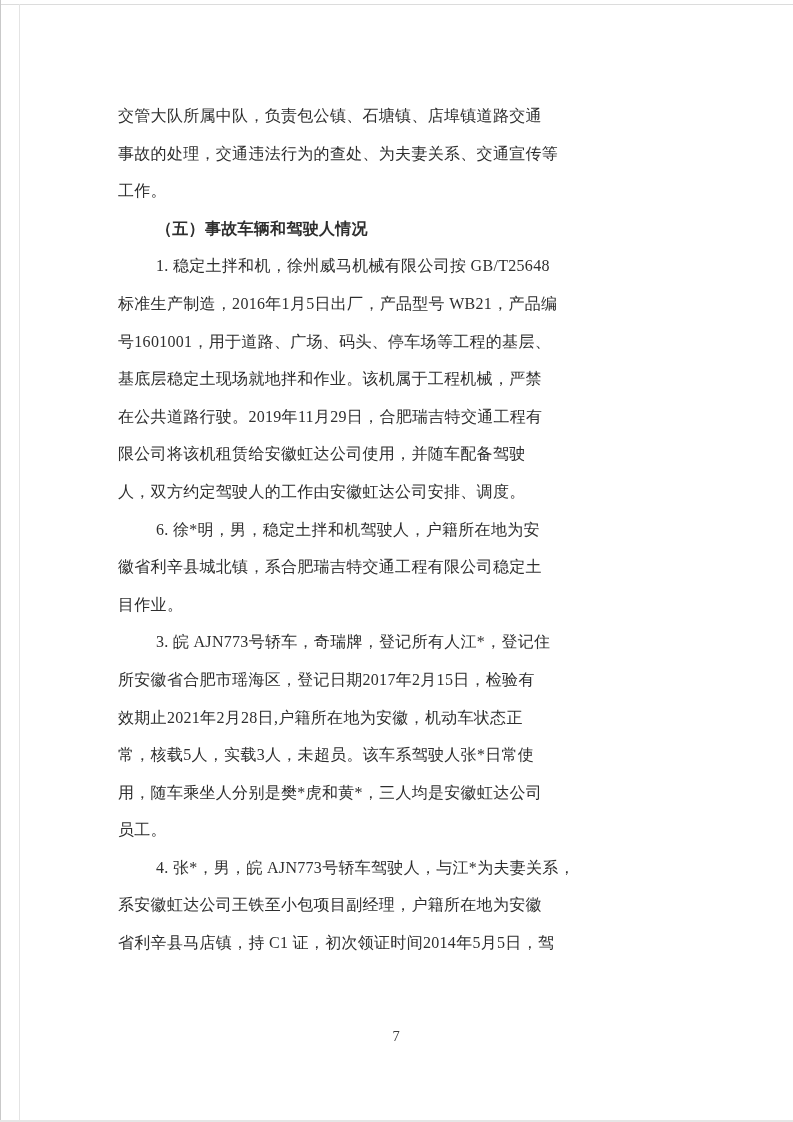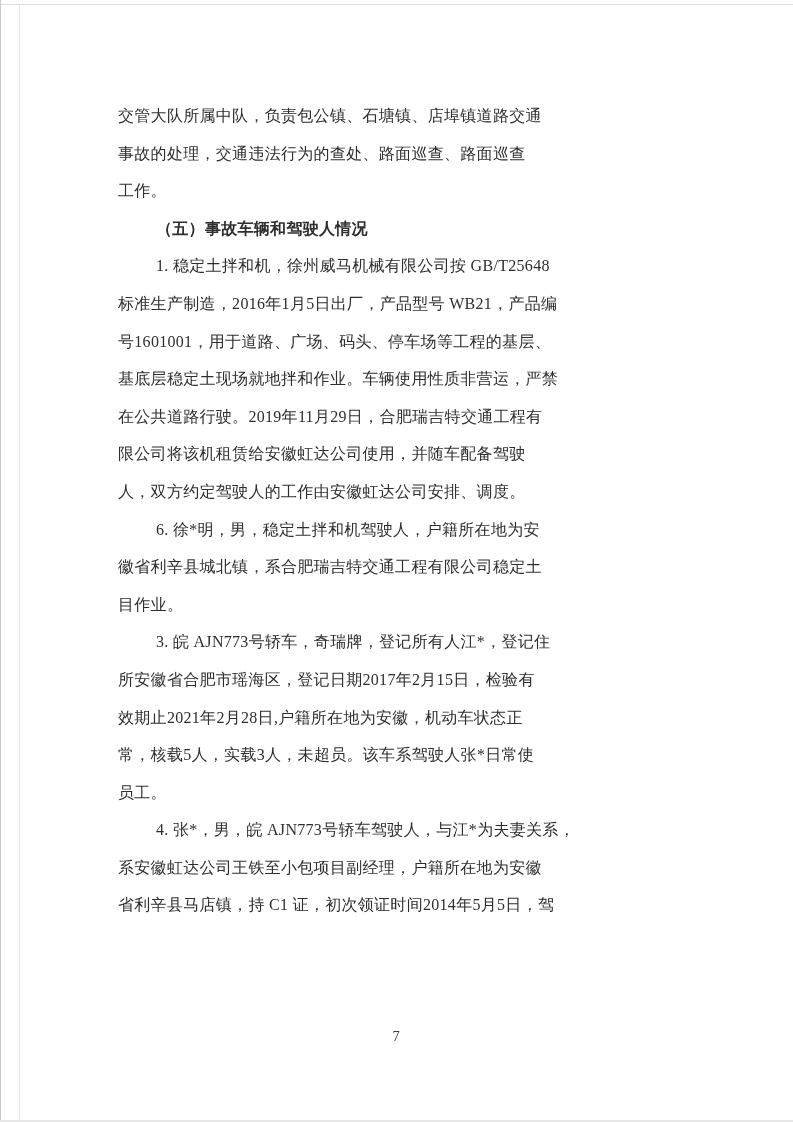--- a/index.html
+++ b/index.html
@@ -82,49 +82,50 @@
 
   <div class="scan-edge-top"></div>
   <div class="scan-edge-left-outer"></div>
   <div class="scan-edge-left-inner"></div>
   <div class="scan-edge-bottom"></div>
 
   <div class="content">
 
     <div class="para">
       <div class="line">交管大队所属中队，负责包公镇、石塘镇、店埠镇道路交通</div>
-      <div class="line">事故的处理，交通违法行为的查处、路面巡查、路面巡查</div>
+      <div class="line">事故的处理，交通违法行为的查处、为夫妻关系、交通宣传等</div>
       <div class="line">工作。</div>
     </div>
 
     <div class="para">
       <div class="line indent heading">（五）事故车辆和驾驶人情况</div>
     </div>
 
     <div class="para">
       <div class="line indent">1. 稳定土拌和机，徐州威马机械有限公司按 GB/T25648</div>
       <div class="line">标准生产制造，2016年1月5日出厂，产品型号 WB21，产品编</div>
       <div class="line">号1601001，用于道路、广场、码头、停车场等工程的基层、</div>
-      <div class="line">基底层稳定土现场就地拌和作业。车辆使用性质非营运，严禁</div>
+      <div class="line">基底层稳定土现场就地拌和作业。该机属于工程机械，严禁</div>
       <div class="line">在公共道路行驶。2019年11月29日，合肥瑞吉特交通工程有</div>
       <div class="line">限公司将该机租赁给安徽虹达公司使用，并随车配备驾驶</div>
       <div class="line">人，双方约定驾驶人的工作由安徽虹达公司安排、调度。</div>
     </div>
 
     <div class="para">
       <div class="line indent">6. 徐*明，男，稳定土拌和机驾驶人，户籍所在地为安</div>
       <div class="line">徽省利辛县城北镇，系合肥瑞吉特交通工程有限公司稳定土</div>
       <div class="line">目作业。</div>
     </div>
 
     <div class="para">
       <div class="line indent">3. 皖 AJN773号轿车，奇瑞牌，登记所有人江*，登记住</div>
       <div class="line">所安徽省合肥市瑶海区，登记日期2017年2月15日，检验有</div>
       <div class="line">效期止2021年2月28日,户籍所在地为安徽，机动车状态正</div>
       <div class="line">常，核载5人，实载3人，未超员。该车系驾驶人张*日常使</div>
+      <div class="line">用，随车乘坐人分别是樊*虎和黄*，三人均是安徽虹达公司</div>
       <div class="line">员工。</div>
     </div>
 
     <div class="para">
       <div class="line indent">4. 张*，男，皖 AJN773号轿车驾驶人，与江*为夫妻关系，</div>
       <div class="line">系安徽虹达公司王铁至小包项目副经理，户籍所在地为安徽</div>
       <div class="line">省利辛县马店镇，持 C1 证，初次领证时间2014年5月5日，驾</div>
     </div>
 
   </div>

